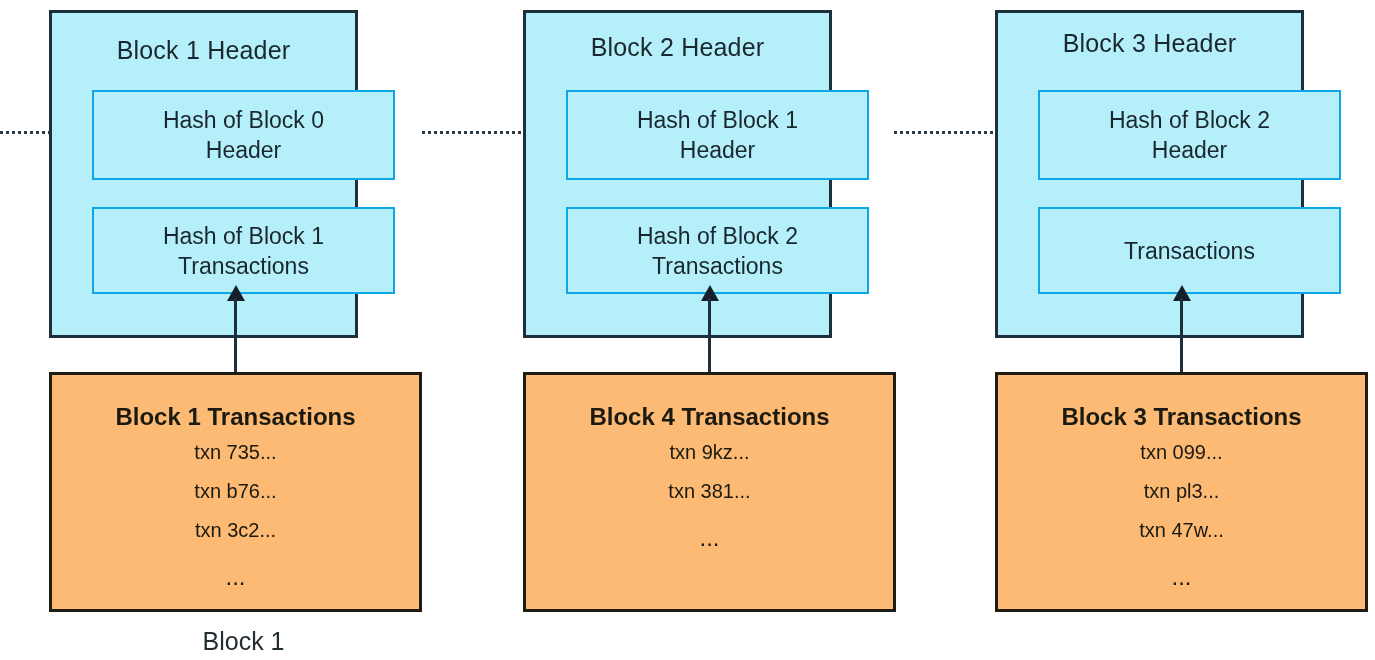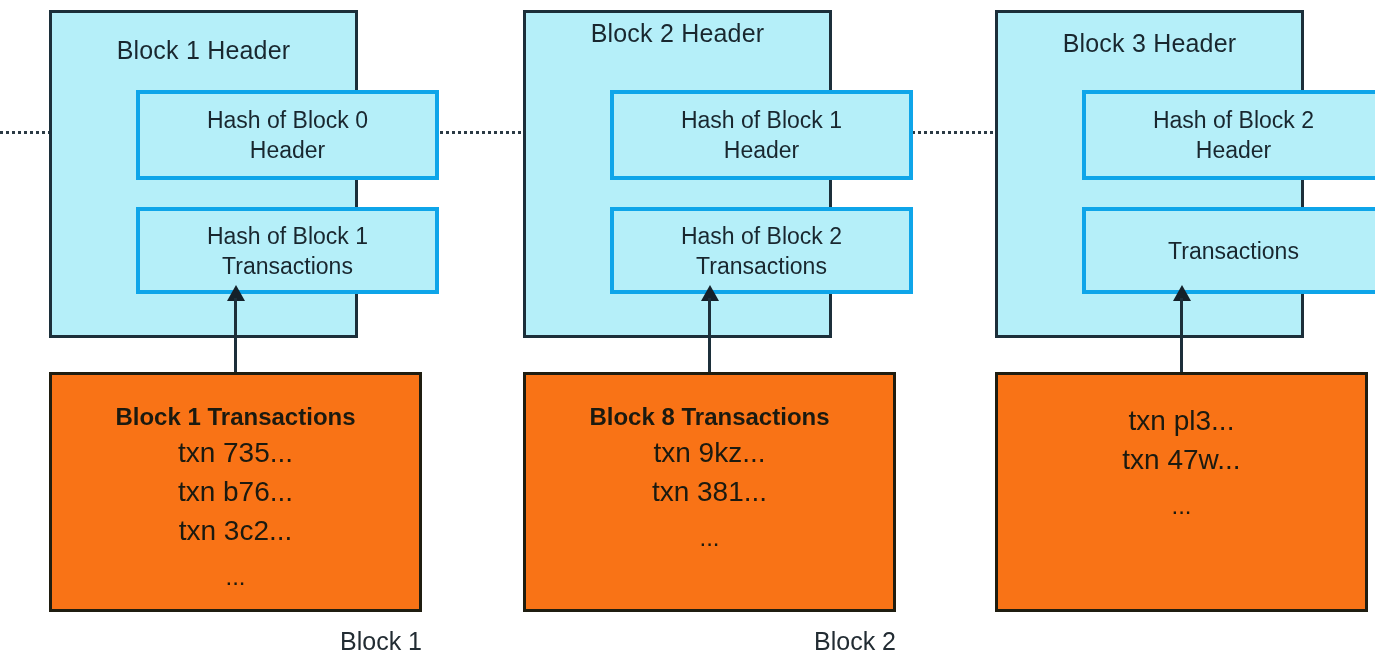--- a/index.html
+++ b/index.html
@@ -46,75 +46,74 @@
     line-height: 30px;
     letter-spacing: 0.2px;
     color: #19272f;
     white-space: nowrap;
   }
 
   
   .hash-box {
     position: absolute;
     background: #b5eff9;
-    border: 4px solid #0ea5e9;
+    border: 2px solid #0ea5e9;
     box-sizing: border-box;
     display: flex;
     flex-direction: column;
     align-items: center;
     justify-content: center;
-    margin-left: 44px;
   }
   .hash-box .ln {
     font-size: 23px;
     line-height: 30px;
     text-align: center;
     color: #19272f;
     white-space: nowrap;
   }
 
   
   .txn-box {
     position: absolute;
     left: 0;
     width: 373px;
-    background: #f97316;
+    background: #fdba74;
     border: 3px solid #1f1d10;
     box-sizing: border-box;
     display: flex;
     flex-direction: column;
     align-items: center;
     padding-top: 26px;
   }
   .txn-title {
     font-size: 24px;
     line-height: 32px;
     font-weight: bold;
     color: #1b1a10;
     white-space: nowrap;
   }
   .txn-line {
-    font-size: 28px;
+    font-size: 20px;
     line-height: 39px;
     color: #1b1a10;
     white-space: nowrap;
   }
   .txn-ellipsis {
     font-size: 24px;
     line-height: 34px;
     color: #1b1a10;
     margin-top: 10px;
   }
 
   
   .block-caption {
     position: absolute;
-    left: 0;
+    left: 8px;
     width: 373px;
-    text-align: right;
+    text-align: center;
     font-size: 25px;
     line-height: 30px;
     color: #222c33;
     white-space: nowrap;
   }
 
   
   .v-arrow {
     position: absolute;
     width: 26px;
@@ -209,46 +208,45 @@
       <div class="txn-line">txn 3c2...</div>
       <div class="txn-ellipsis">...</div>
     </div>
 
     <div class="block-caption" style="top:626px;">Block 1</div>
   </div>
 
   <div class="block-col" style="left:523px;">
 
     <div class="header-box" style="top:10px; height:328px;">
-      <div class="header-title" style="top:5px;">Block 2 Header</div>
+      <div class="header-title" style="top:19px;">Block 2 Header</div>
 
       <div class="hash-box" style="left:40px; top:77px; width:303px; height:90px;">
         <div class="ln">Hash of Block 1</div>
         <div class="ln">Header</div>
       </div>
 
       <div class="hash-box" style="left:40px; top:194px; width:303px; height:87px;">
         <div class="ln">Hash of Block 2</div>
         <div class="ln">Transactions</div>
       </div>
     </div>
 
     <div class="v-arrow" style="left:174px; top:285px; height:90px;">
       <div class="head"></div>
       <div class="stem" style="height:77px;"></div>
     </div>
 
     <div class="txn-box" style="top:372px; height:240px;">
-      <div class="txn-title">Block 8 Transactions</div>
+      <div class="txn-title">Block 4 Transactions</div>
       <div class="txn-line">txn 9kz...</div>
       <div class="txn-line">txn 381...</div>
       <div class="txn-ellipsis">...</div>
     </div>
 
-    <div class="block-caption" style="top:626px;">Block 2</div>
   </div>
 
   <div class="block-col" style="left:995px;">
 
     <div class="header-box" style="top:10px; height:328px;">
       <div class="header-title" style="top:15px;">Block 3 Header</div>
 
       <div class="hash-box" style="left:40px; top:77px; width:303px; height:90px;">
         <div class="ln">Hash of Block 2</div>
         <div class="ln">Header</div>
@@ -258,20 +256,22 @@
         <div class="ln">Transactions</div>
       </div>
     </div>
 
     <div class="v-arrow" style="left:174px; top:285px; height:90px;">
       <div class="head"></div>
       <div class="stem" style="height:77px;"></div>
     </div>
 
     <div class="txn-box" style="top:372px; height:240px;">
+      <div class="txn-title">Block 3 Transactions</div>
+      <div class="txn-line">txn 099...</div>
       <div class="txn-line">txn pl3...</div>
       <div class="txn-line">txn 47w...</div>
       <div class="txn-ellipsis">...</div>
     </div>
 
   </div>
 
 </div>
 
 </body></html>

